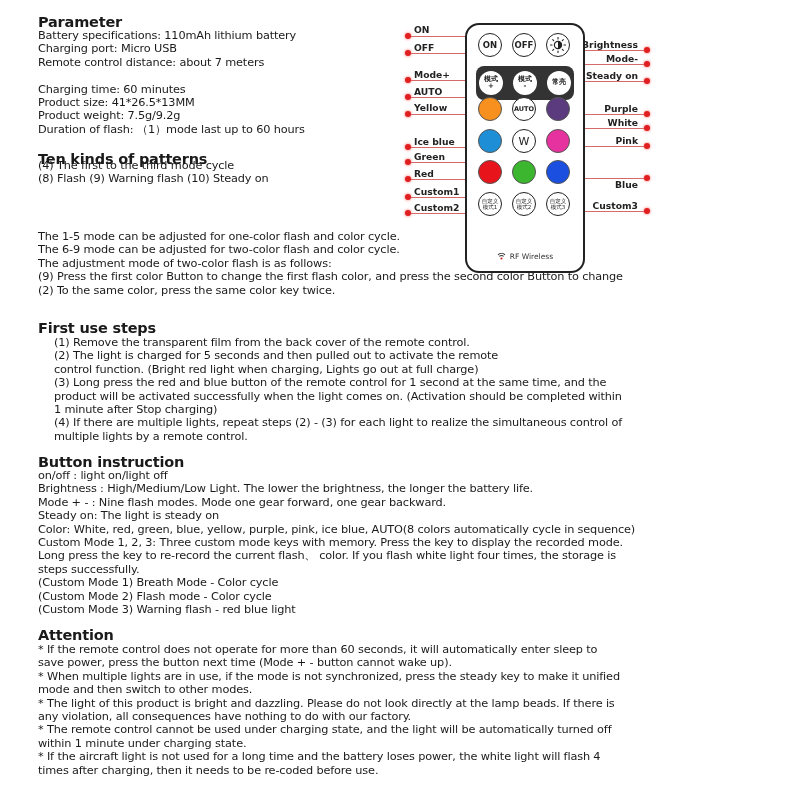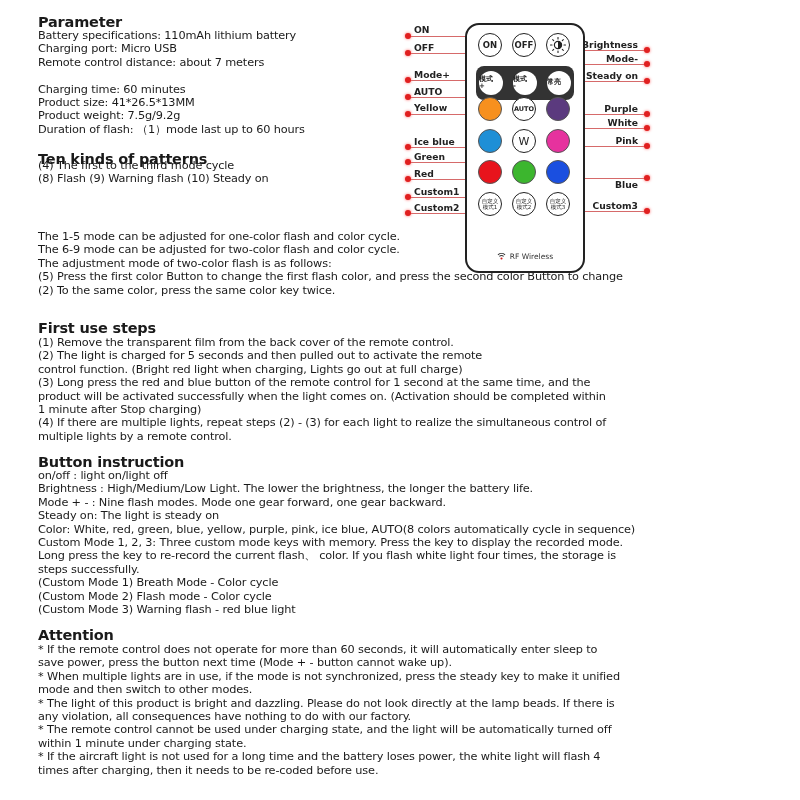--- a/index.html
+++ b/index.html
@@ -6,21 +6,21 @@
   body { width:800px; height:800px; position:relative; overflow:hidden; font-family:"DejaVu Sans", sans-serif; color:#1a1a1a; }
   .txt { position:absolute; left:38px; font-size:11.3px; line-height:13.4px; white-space:nowrap; letter-spacing:-0.15px; }
   .h { position:absolute; left:38px; font-size:14.5px; font-weight:bold; line-height:16px; letter-spacing:-0.2px; }
   .line { display:block; }
   
   #remote { position:absolute; left:465px; top:23px; width:120px; height:250px; border:2.5px solid #222; border-radius:14px; box-sizing:border-box; background:#fff; }
   .btn { position:absolute; width:24px; height:24px; border-radius:50%; box-sizing:border-box; }
   .btn-o { border:1.6px solid #222; background:#fff; display:flex; align-items:center; justify-content:center; font-weight:bold; font-size:8.5px; color:#222; }
   .btn-c { border:1px solid #555; }
   #mode-bar { position:absolute; left:9px; top:41px; width:98px; height:34px; background:#333; border-radius:8px; }
-  .mode-btn { position:absolute; width:24px; height:24px; border-radius:50%; background:#fff; display:flex; flex-direction:column; align-items:flex-start; justify-content:center; font-size:7px; line-height:7.5px; color:#222; font-weight:bold; }
+  .mode-btn { position:absolute; width:24px; height:24px; border-radius:50%; background:#fff; display:flex; flex-direction:column; align-items:center; justify-content:center; font-size:7px; line-height:7.5px; color:#222; font-weight:bold; }
   .cust { font-size:5.5px; line-height:6.5px; font-weight:normal; flex-direction:column; }
   #rf { position:absolute; left:0; right:0; bottom:10px; text-align:center; font-size:7.5px; color:#333; }
   .lbl { position:absolute; font-size:9.2px; font-weight:bold; color:#222; white-space:nowrap; line-height:10px; }
   .lbl-l { left:414px; }
   .lbl-r { text-align:right; }
   .dot { position:absolute; width:6px; height:6px; border-radius:50%; background:#e02020; box-shadow:0 0 3px #ff6060; }
   .lead { position:absolute; height:1px; background:#d66a6a; }
 </style>
 </head>
 <body>
@@ -40,26 +40,26 @@
 <div class="h" style="top:151px;">Ten kinds of patterns</div>
 <div class="txt" style="top:159px;">
   <span class="line">(4) The first to the third mode cycle</span>
   <span class="line">(8) Flash (9) Warning flash (10) Steady on</span>
 </div>
 
 <div class="txt" style="top:230px;">
   <span class="line">The 1-5 mode can be adjusted for one-color flash and color cycle.</span>
   <span class="line">The 6-9 mode can be adjusted for two-color flash and color cycle.</span>
   <span class="line">The adjustment mode of two-color flash is as follows:</span>
-  <span class="line">(5) Press the first color Button to change the first flash color, and press the second color Button to change</span>
+  <span class="line">(9) Press the first color Button to change the first flash color, and press the second color Button to change</span>
   <span class="line">(2) To the same color, press the same color key twice.</span>
 </div>
 
 <div class="h" style="top:320px;">First use steps</div>
-<div class="txt" style="top:336px;">
+<div class="txt" style="top:336px;margin-left:16px;">
   <span class="line">(1) Remove the transparent film from the back cover of the remote control.</span>
   <span class="line">(2) The light is charged for 5 seconds and then pulled out to activate the remote</span>
   <span class="line">control function. (Bright red light when charging, Lights go out at full charge)</span>
   <span class="line">(3) Long press the red and blue button of the remote control for 1 second at the same time, and the</span>
   <span class="line">product will be activated successfully when the light comes on. (Activation should be completed within</span>
   <span class="line">1 minute after Stop charging)</span>
   <span class="line">(4) If there are multiple lights, repeat steps (2) - (3) for each light to realize the simultaneous control of</span>
   <span class="line">multiple lights by a remote control.</span>
 </div>
 

